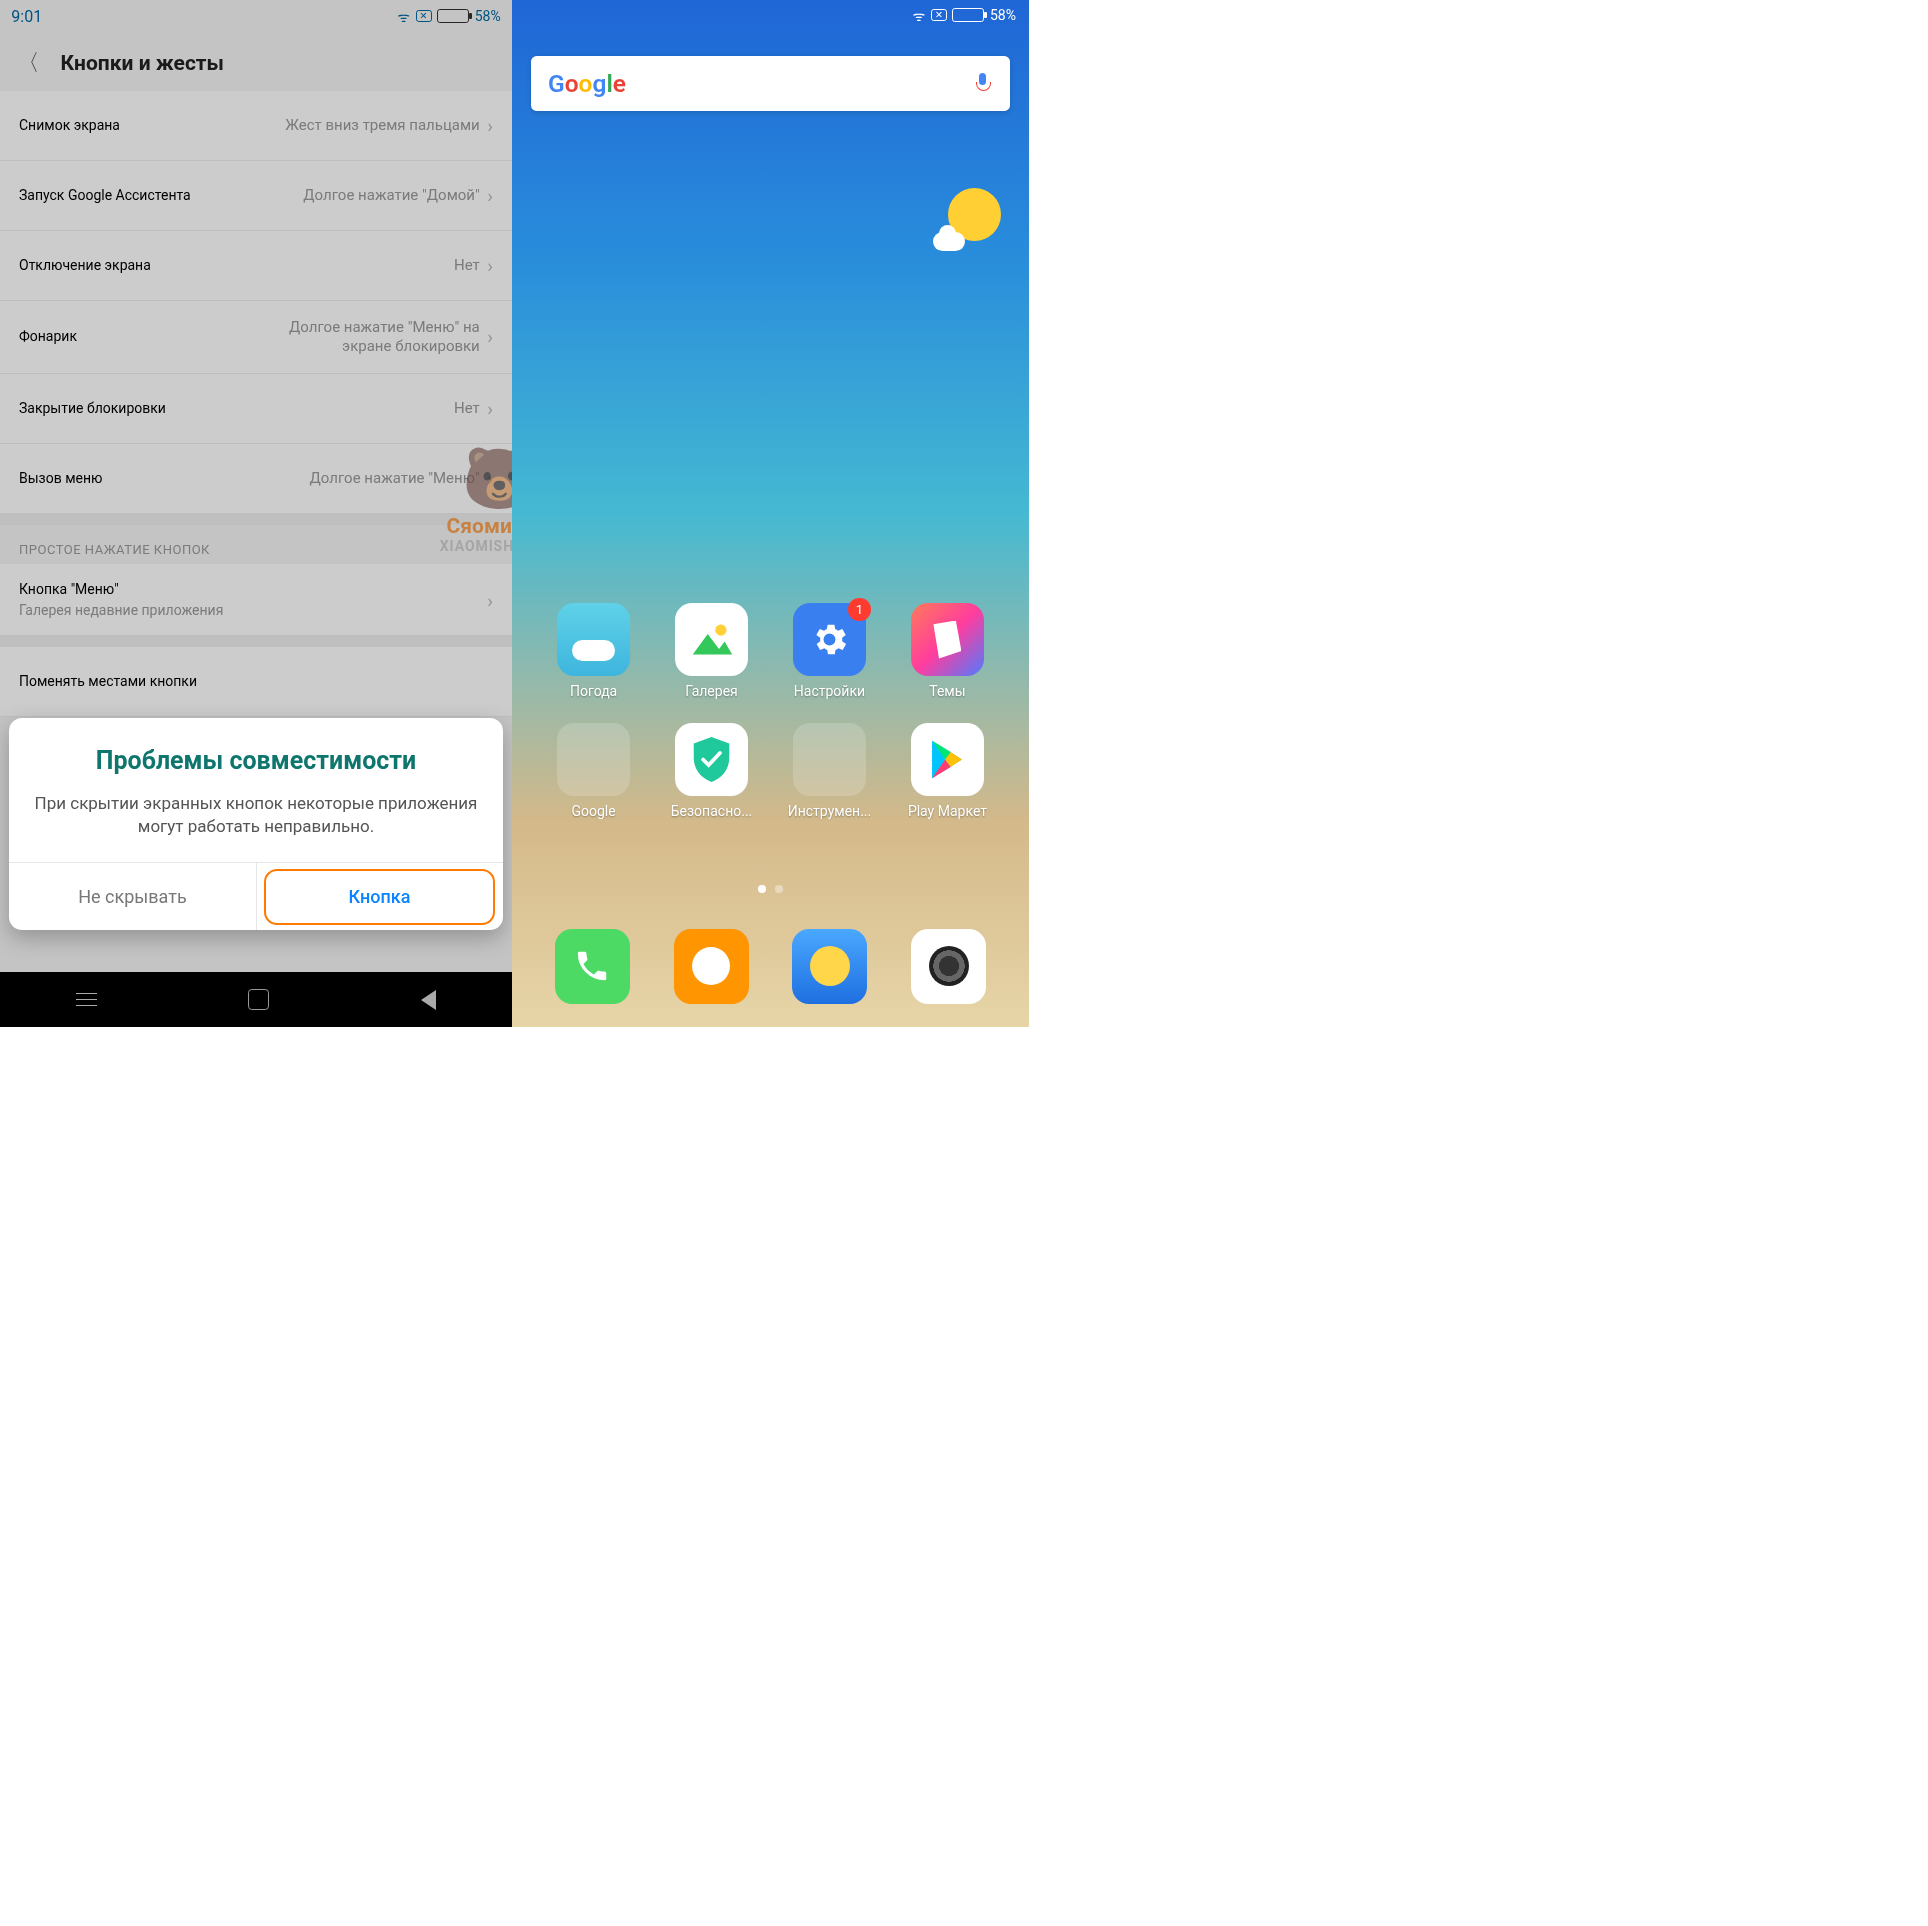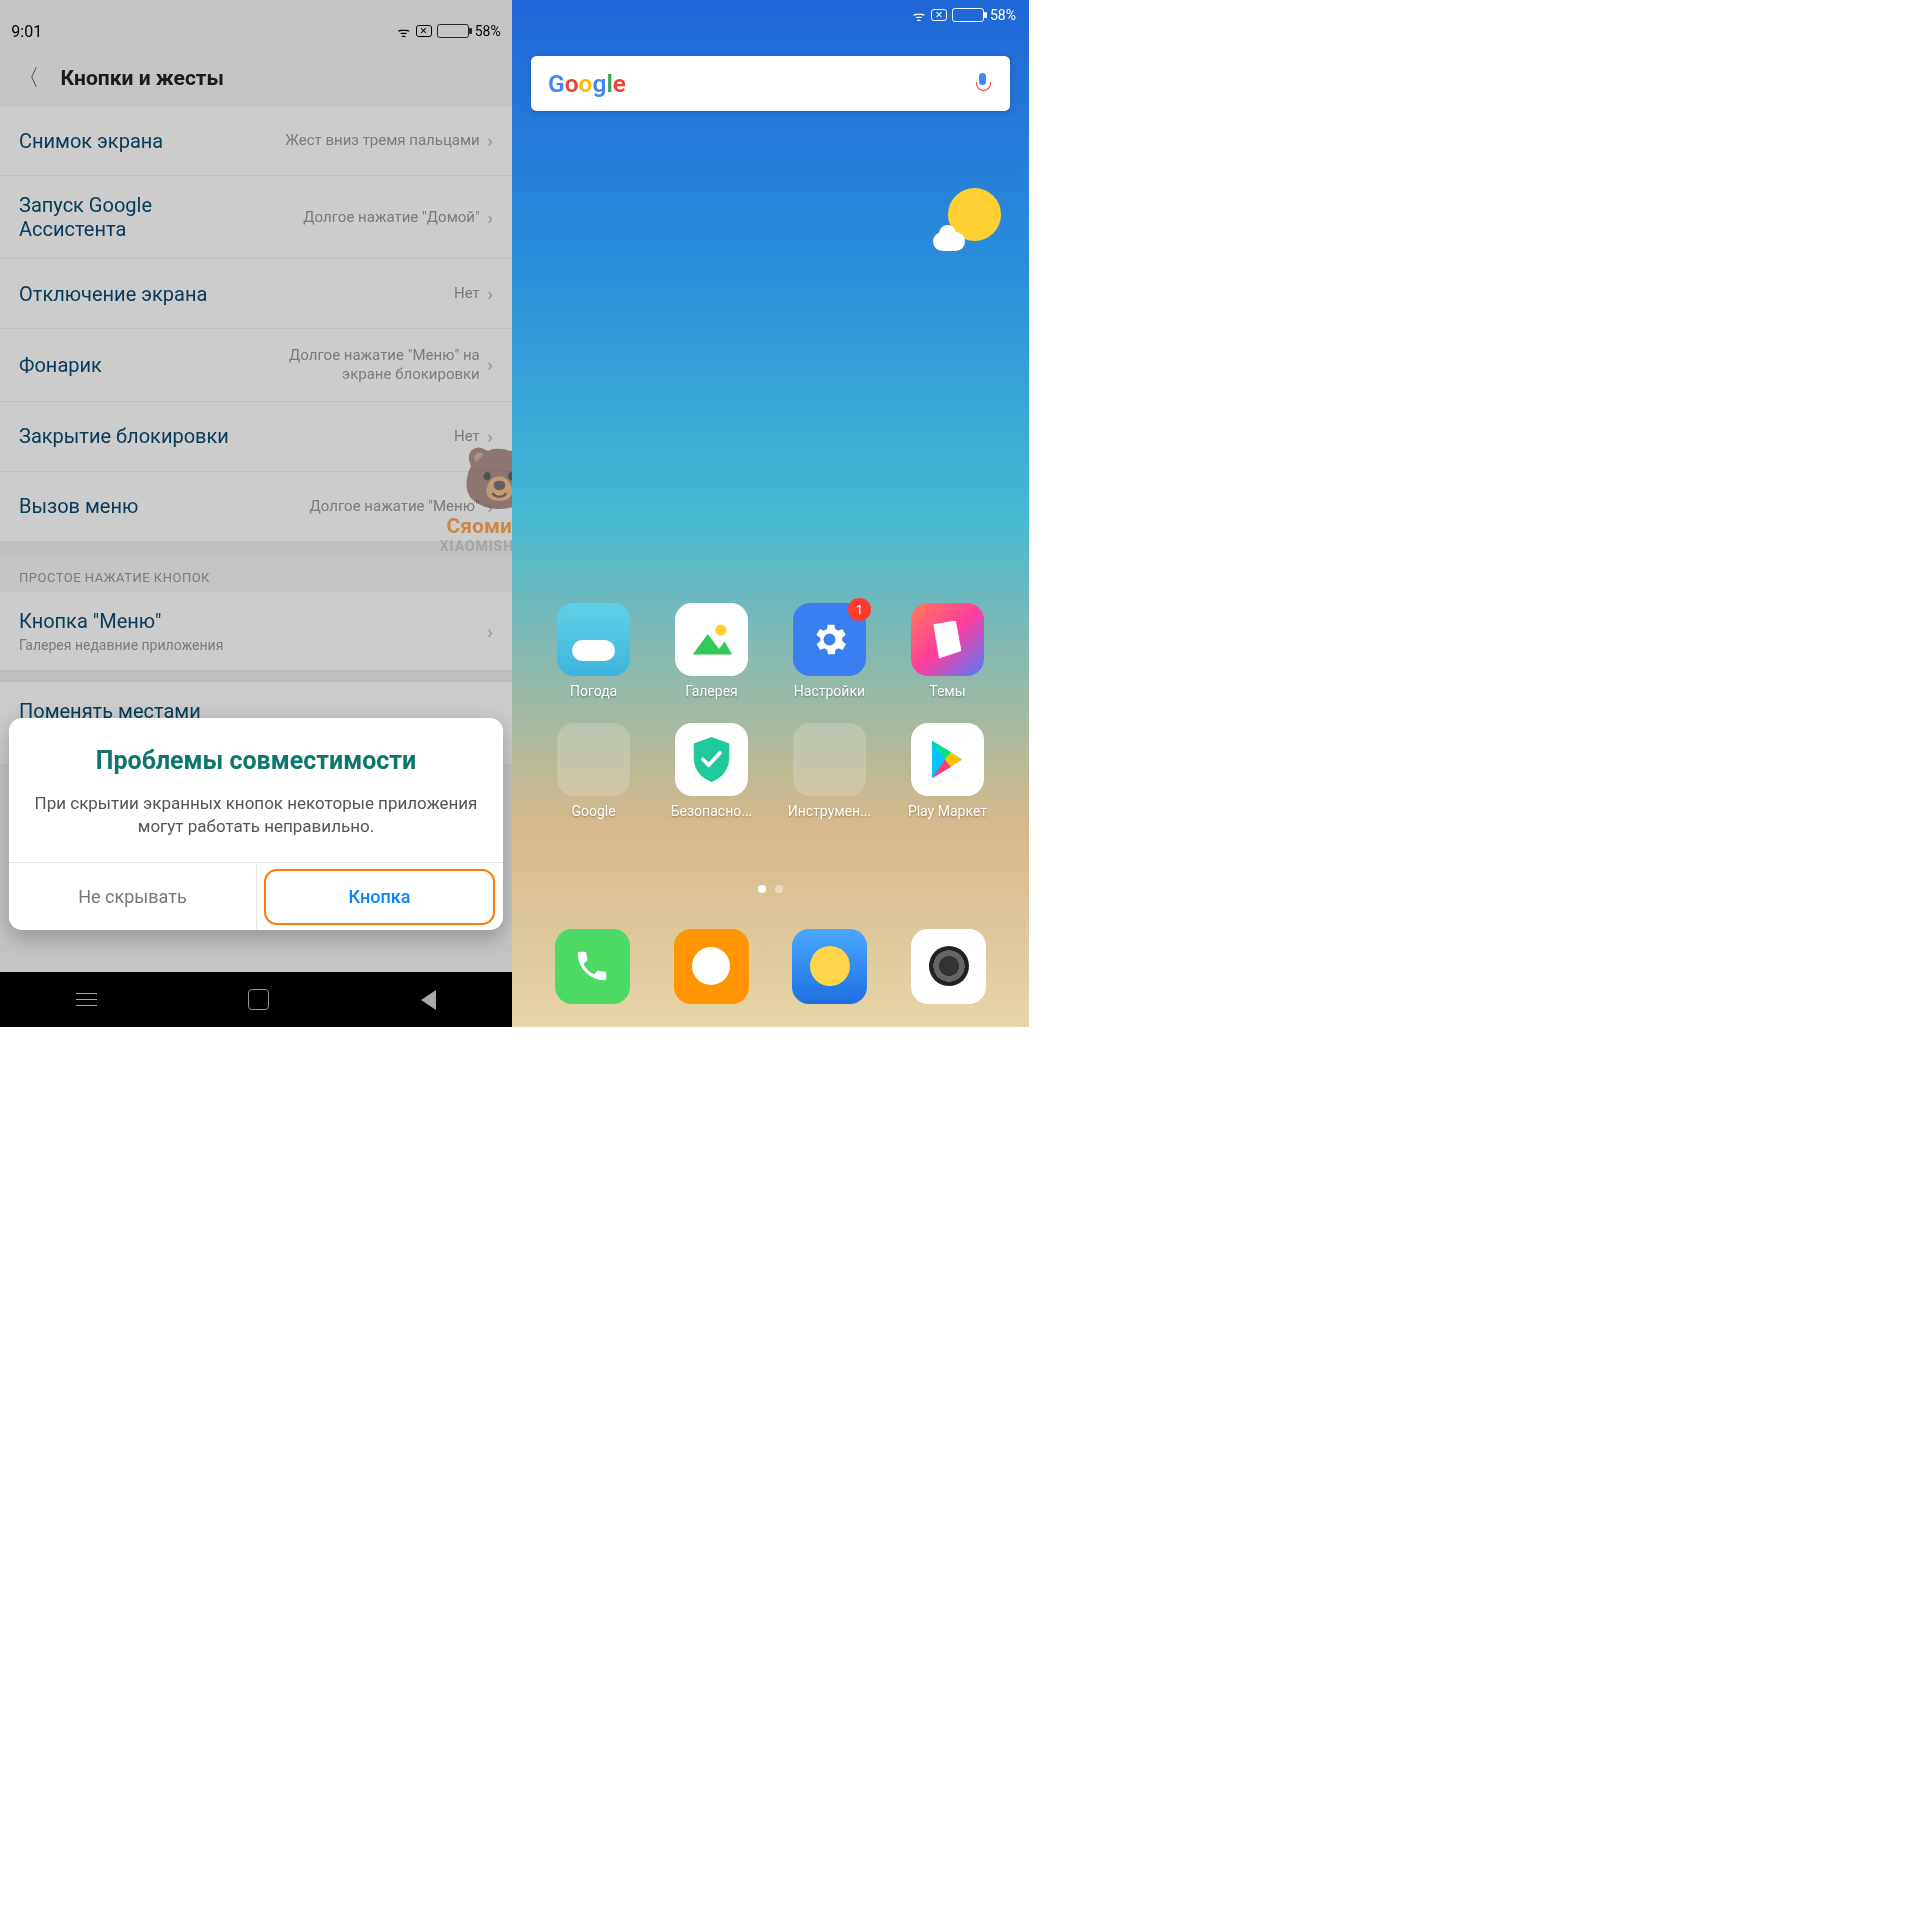--- a/index.html
+++ b/index.html
@@ -24,23 +24,22 @@
     z-index: 3;
     pointer-events:none;
   }
   .statusbar-left {
     height: 32px;
     display:flex;
     align-items:center;
     justify-content:space-between;
     padding:0 11.3px;
     font-size:16px;
-    color:#000000;
+    color:#0369a1;
     background:#f5f5f5;
-    margin-top:15px;
   }
   .statusbar-right-icons { display:flex; align-items:center; gap:5.6px; font-size:14px;}
   .battery-box {
     border:1.4px solid #333; border-radius:2.8px;
     width:32px; height:14px; position:relative;
   }
   .battery-box::after{content:'';position:absolute;right:-3.8px;top:2.8px;width:2.8px;height:6.6px;background:#333;border-radius:0.9px;}
   .battery-fill{background:#333;height:100%;width:58%;}
   .titlebar-left{
     display:flex; align-items:center; gap:21px;
@@ -49,21 +48,21 @@
   }
   .titlebar-left .back{font-size:22.6px;color:#555;}
   .titlebar-left .title{font-size:21px;font-weight:700;color:#222;}
   .list{background:#fff;}
   .row{
     display:flex;align-items:center;justify-content:space-between;
     padding:17px 19px;
     border-bottom:0.9px solid #eee;
     min-height:70px;
   }
-  .row .label{font-size:20px;color:#0c4a6e;max-width:226px;line-height:1.2;}
+  .row .label{font-size:14px;color:#000000;max-width:226px;line-height:1.2;}
   .row .value{font-size:15px;color:#9a9a9a;text-align:right;max-width:207px;line-height:1.25;}
   .row .chev{font-size:19px;color:#bbb;margin-left:7.5px;}
   .section-gap{height:11.3px;background:#efefef;}
   .section-head{padding:17px 19px 7.5px;font-size:13px;color:#9a9a9a;letter-spacing:0.5px;}
   .row-sub .sub{font-size:14px;color:#9a9a9a;margin-top:3.8px;}
   .row-sub{flex-direction:column;align-items:flex-start;}
   
   .dialog{
     position:absolute;
     left:9.4px;right:9.4px;top:718px;

